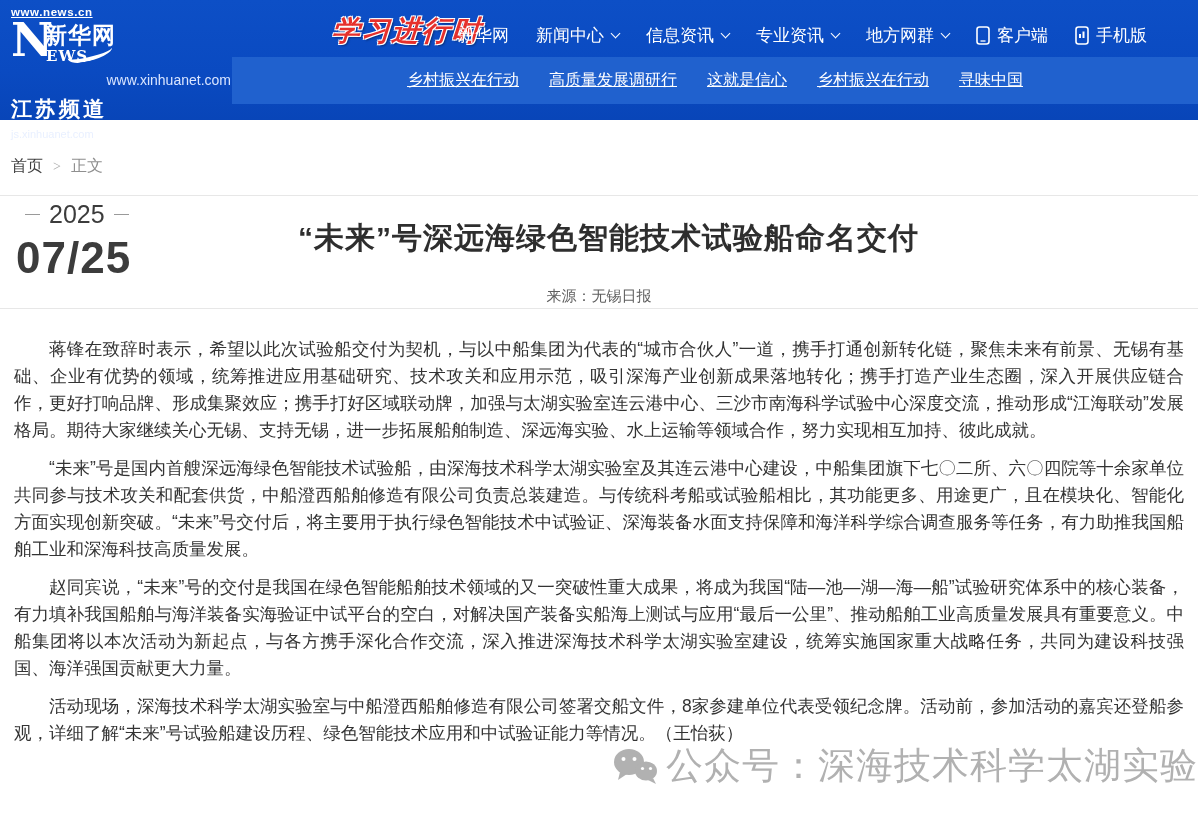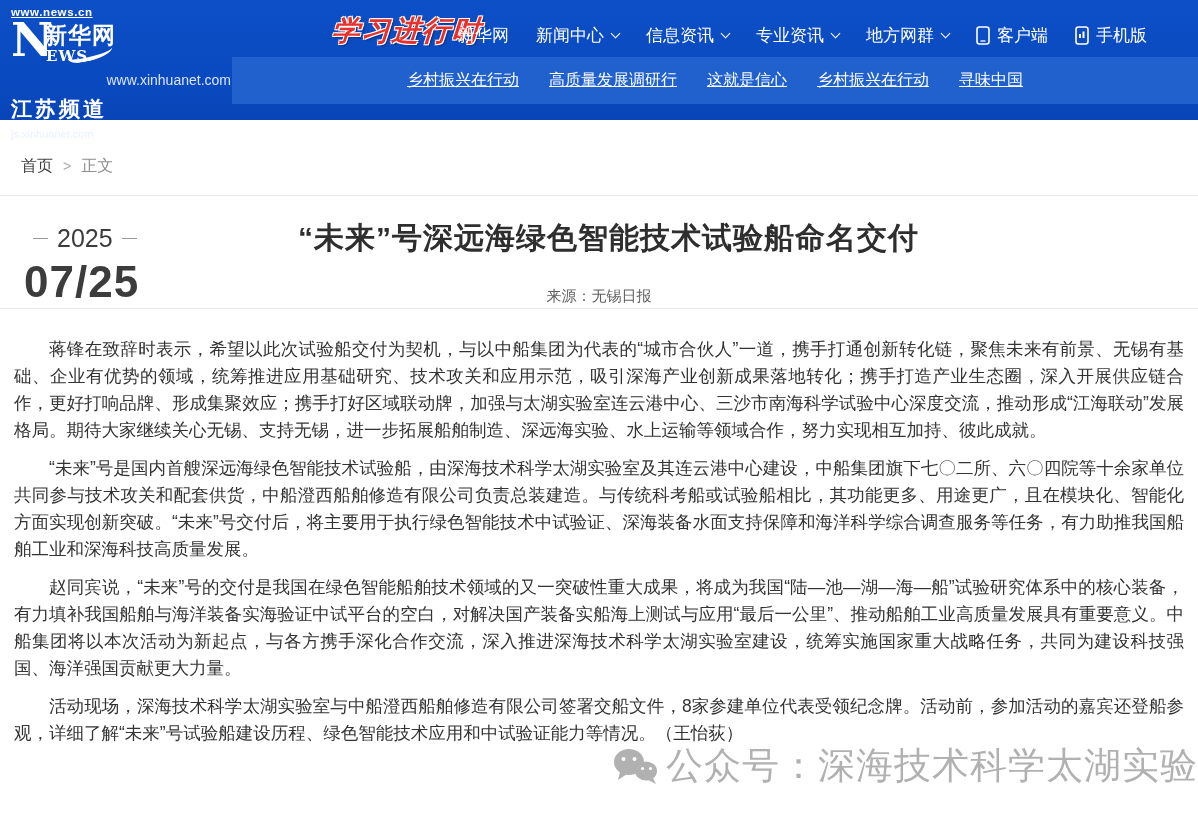--- a/index.html
+++ b/index.html
@@ -50,28 +50,28 @@
   .phone-icon { margin-right:7px; display:block; }
 
   .subnav {
     position:absolute; left:232px; right:0; top:57px; height:47px;
     background:#2061ce;
     display:flex; align-items:center; justify-content:center; gap:30px;
   }
   .subnav a { color:#fff; font-size:16px; text-decoration:underline; white-space:nowrap; }
 
   
-  .breadcrumb { padding:36px 0 18px 21px; font-size:16px; color:#8f8f8f; }
+  .breadcrumb { padding:36px 0 18px 11px; font-size:16px; color:#8f8f8f;font-family:Liberation Serif, serif; }
   .breadcrumb .home { color:#3f3f3f; }
   .breadcrumb .sep { margin:0 10px; color:#aaa; font-size:14px; }
   .rule { border-bottom:1px solid #e7e7e7; }
 
   
   .article-head { position:relative; height:112px; }
-  .date { position:absolute; left:16px; top:28px; color:#3c3c3c;margin-left:8px; }
+  .date { position:absolute; left:16px; top:4px; color:#3c3c3c; }
   .date-year { font-size:25px; display:flex; align-items:center; }
   .dash { display:inline-block; width:15px; height:1px; background:#9a9a9a; margin:0 9px; }
   .date-md { font-size:44px; font-weight:600; margin-top:4px; letter-spacing:1px; }
   .title { text-align:center; padding-top:22px; font-size:30px; font-weight:800; color:#2e2e2e; letter-spacing:1px;padding-left:19px; }
   .source { text-align:center; margin-top:28px; font-size:15px; color:#5f5f5f; }
 
   
   .article-body { padding:27px 14px 0 14px; font-size:17.5px; line-height:27px; color:#333; text-align:justify; }
   .article-body p { text-indent:2em; margin:0 0 11px 0; }
 

